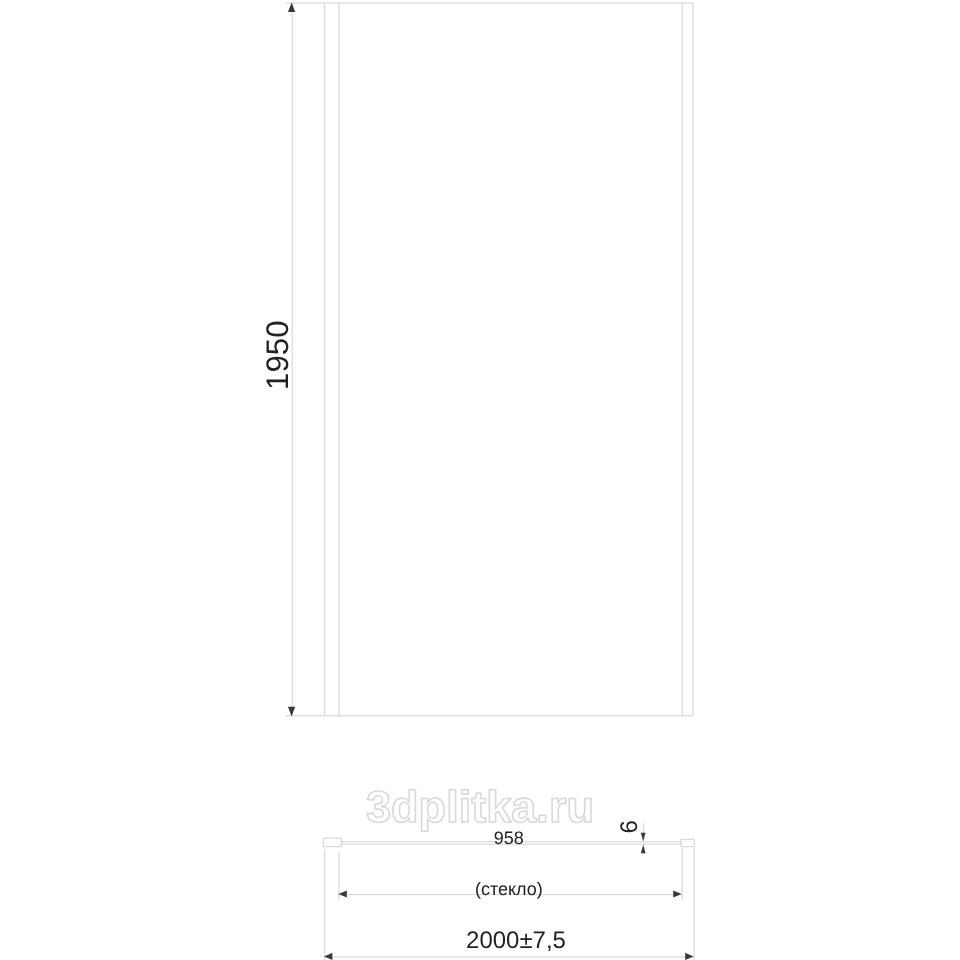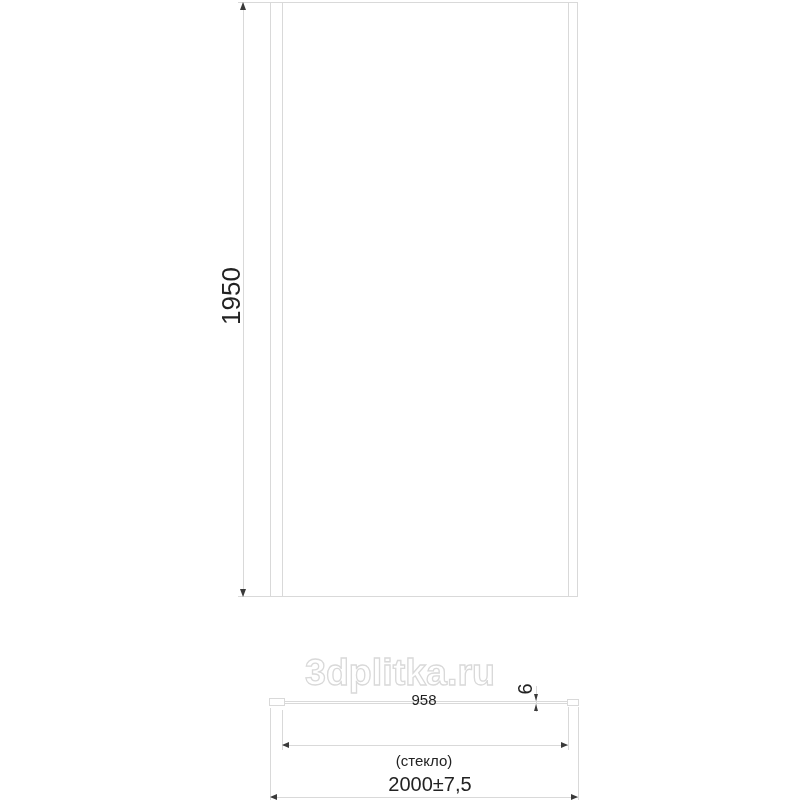--- a/index.html
+++ b/index.html
@@ -64,21 +64,21 @@
   <div class="tri sm-down" style="left:534px;top:694px;"></div>
   <div class="tri sm-up" style="left:534px;top:704px;"></div>
   <div class="dimlabel rot" style="left:525px;top:689px;font-size:20px;">6</div>
 
   <div class="vline" style="left:282px;top:710px;height:40px;"></div>
   <div class="vline" style="left:568px;top:707px;height:43px;"></div>
   <div class="hline" style="left:282px;top:745px;width:286px;"></div>
   <div class="tri left" style="left:282px;top:742px;"></div>
   <div class="tri right" style="left:561px;top:742px;"></div>
   <div class="dimlabel" style="left:424px;top:699px;font-size:15px;">958</div>
-  <div class="dimlabel" style="left:424px;top:760px;font-size:15px;text-align:right;">(стекло)</div>
+  <div class="dimlabel" style="left:424px;top:741px;font-size:15px;text-align:right;">(стекло)</div>
 
   <div class="vline" style="left:270px;top:708px;height:93px;"></div>
   <div class="vline" style="left:578px;top:707px;height:94px;"></div>
   <div class="hline" style="left:270px;top:797px;width:308px;"></div>
   <div class="tri left" style="left:270px;top:794px;"></div>
   <div class="tri right" style="left:571px;top:794px;"></div>
   <div class="dimlabel" style="left:430px;top:784px;font-size:20px;">2000±7,5</div>
 
 </div>
 

